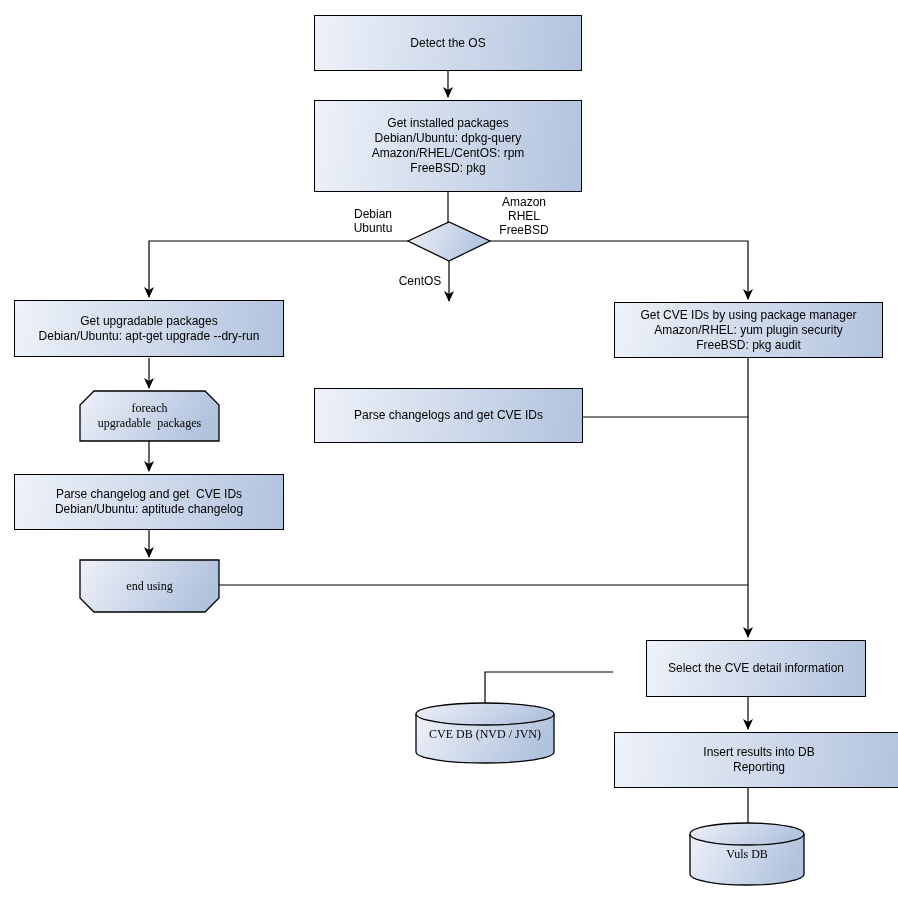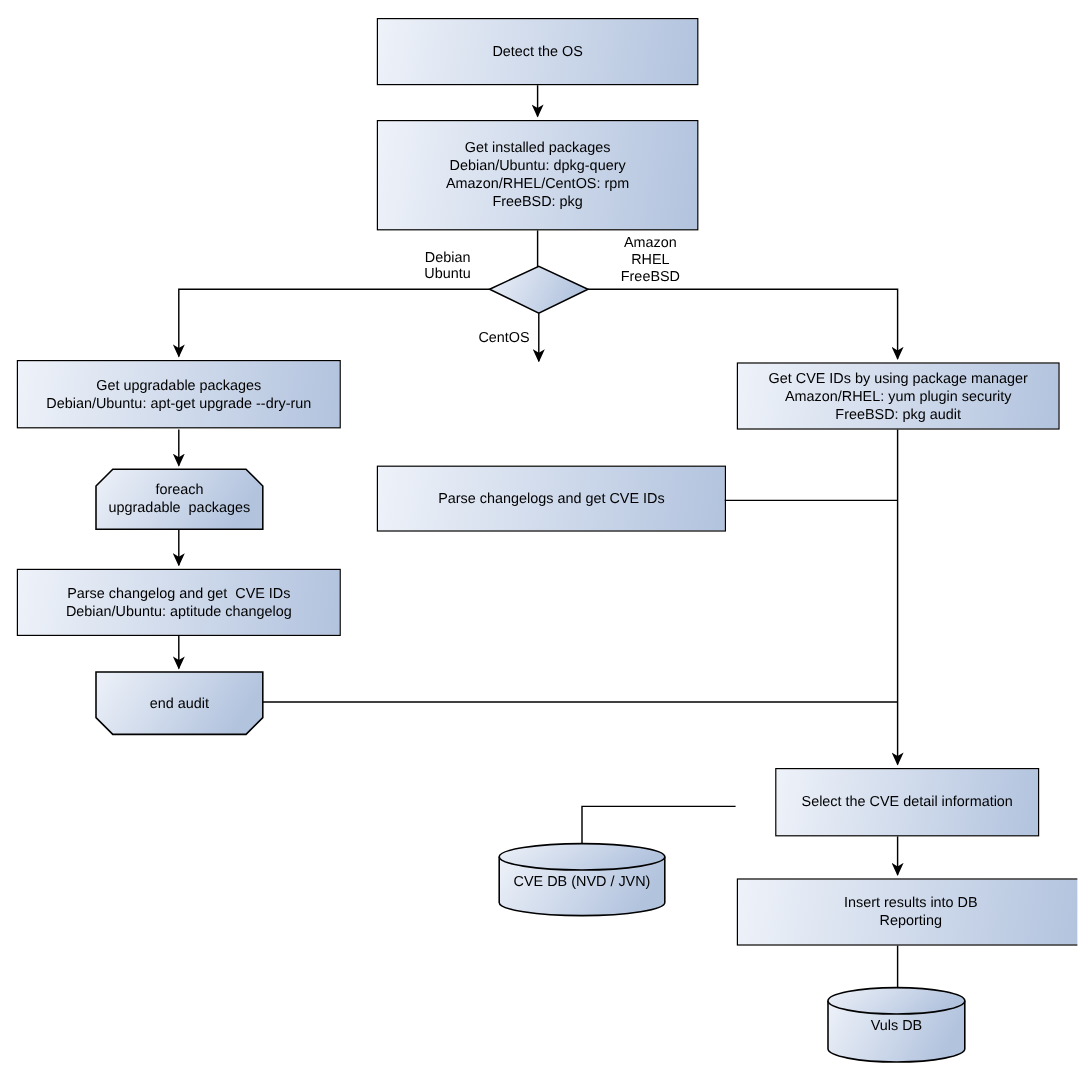--- a/index.html
+++ b/index.html
@@ -19,21 +19,21 @@
   .box{
     position:absolute;box-sizing:border-box;
     display:flex;align-items:center;justify-content:center;
     text-align:center;white-space:pre-wrap;line-height:15px;
     background:linear-gradient(98deg,var(--grad-light) 0%,var(--grad-dark) 100%);
     border:1.5px solid var(--node-border);
   }
   .shape-label{
     position:absolute;box-sizing:border-box;
     display:flex;align-items:center;justify-content:center;
-    text-align:center;white-space:pre-wrap;line-height:15px;
+    text-align:center;white-space:pre-wrap;line-height:15px;font-family:Liberation Serif, serif;
   }
   .edge-label{
     position:absolute;text-align:center;white-space:pre-wrap;line-height:14px;
   }
 </style>
 </head>
 <body>
 
 <div class="canvas">
 
@@ -89,42 +89,42 @@
 Amazon/RHEL/CentOS: rpm
 FreeBSD: pkg</div>
 
   <div class="box" style="left:14px;top:300px;width:270px;height:57px">Get upgradable packages
 Debian/Ubuntu: apt-get upgrade --dry-run</div>
 
   <div class="box" style="left:14px;top:474px;width:270px;height:56px">Parse changelog and get  CVE IDs
 Debian/Ubuntu: aptitude changelog</div>
 
 
-  <div class="box" style="left:314px;top:388px;width:291px;height:55px">Parse changelogs and get CVE IDs</div>
+  <div class="box" style="left:314px;top:388px;width:269px;height:55px">Parse changelogs and get CVE IDs</div>
 
   <div class="box" style="left:614px;top:302px;width:269px;height:56px">Get CVE IDs by using package manager
 Amazon/RHEL: yum plugin security
 FreeBSD: pkg audit</div>
 
   <div class="box" style="left:646px;top:640px;width:220px;height:57px">Select the CVE detail information</div>
 
   <div class="box" style="left:614px;top:732px;width:290px;height:56px">Insert results into DB
 Reporting</div>
 
   <div class="shape-label" style="left:80px;top:391px;width:139px;height:50px">foreach
 upgradable  packages</div>
 
-  <div class="shape-label" style="left:80px;top:560px;width:139px;height:52px">end audit</div>
+  <div class="shape-label" style="left:80px;top:560px;width:139px;height:52px">end using</div>
 
   <div class="shape-label" style="left:690px;top:830px;width:114px;height:48px">Vuls DB</div>
 
   <div class="shape-label" style="left:416px;top:710px;width:138px;height:48px">CVE DB (NVD / JVN)</div>
 
   <div class="edge-label" style="left:340px;top:207px;width:66px">Debian
 Ubuntu</div>
 
-  <div class="edge-label" style="left:509px;top:195px;width:66px">Amazon
+  <div class="edge-label" style="left:491px;top:195px;width:66px">Amazon
 RHEL
 FreeBSD</div>
 
   <div class="edge-label" style="left:389px;top:274px;width:62px">CentOS</div>
 
 </div>
 
 </body></html>

